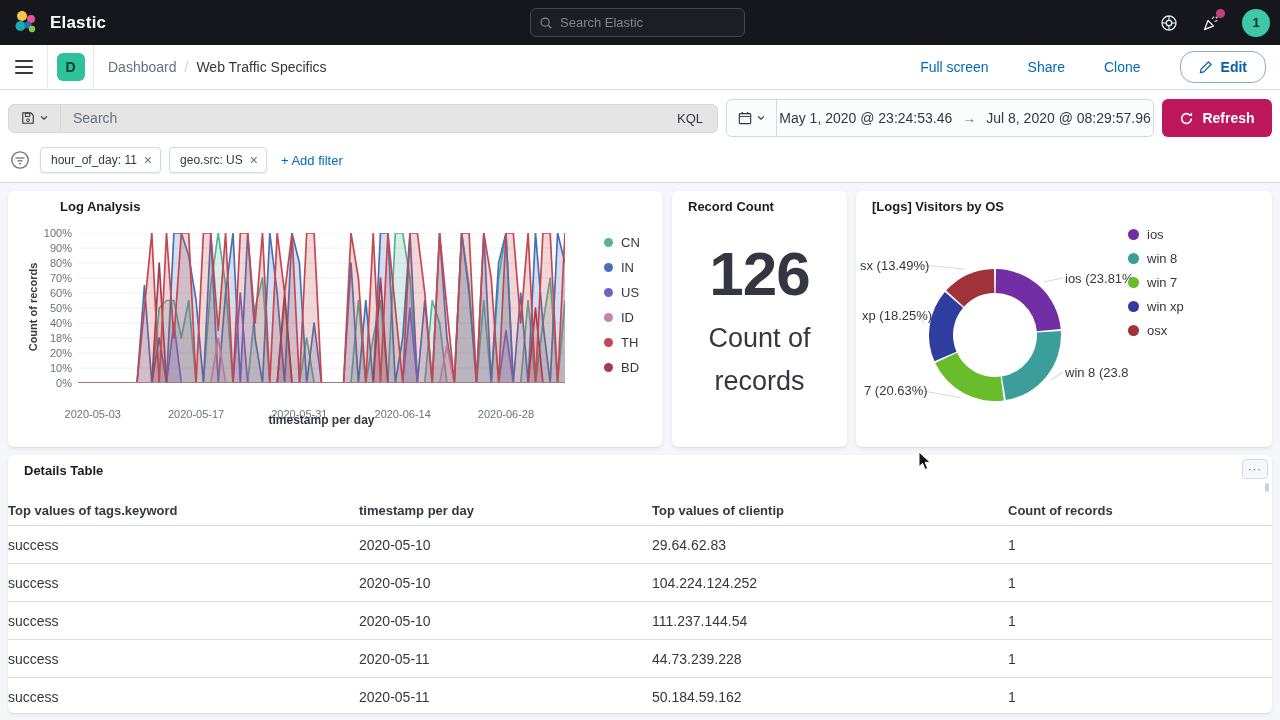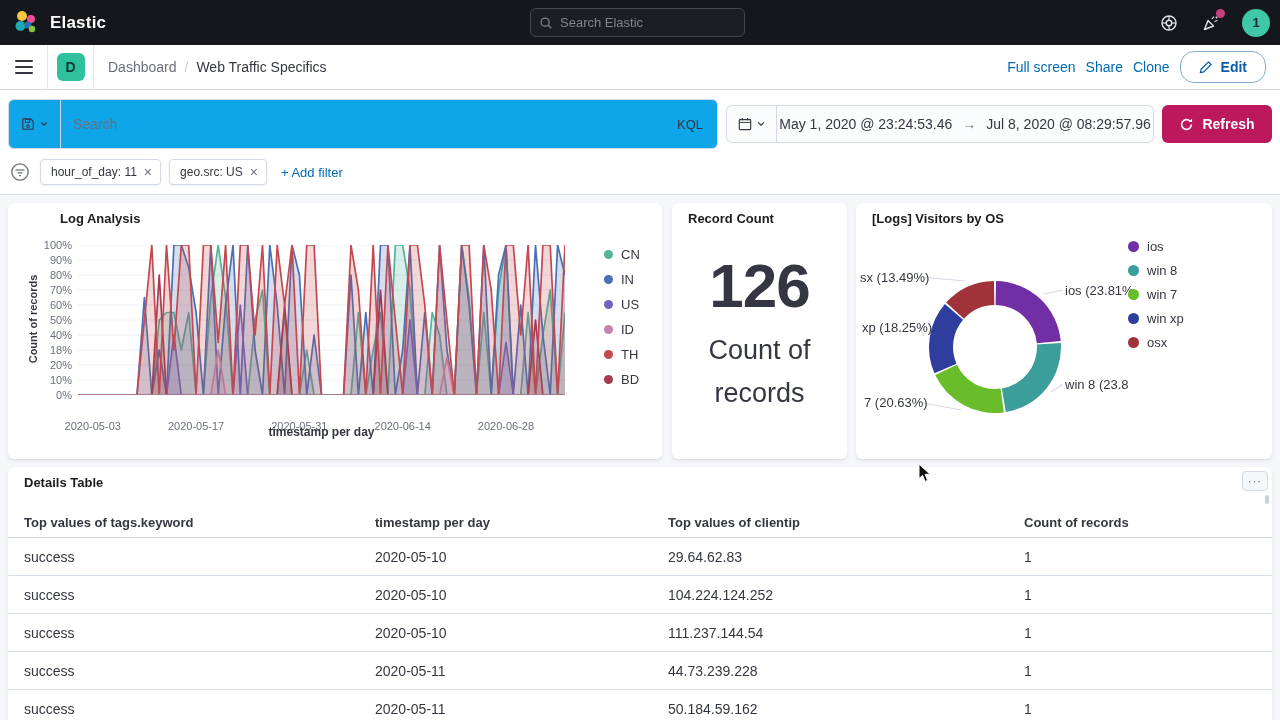--- a/index.html
+++ b/index.html
@@ -23,27 +23,27 @@
 
   
   .navbar { height:45px; background:#FFFFFF; border-bottom:1px solid #D3DAE6; display:flex; align-items:center; }
   .nav-burger { width:48px; height:45px; display:flex; align-items:center; justify-content:center; border-right:1px solid #E3E8F0; }
   .app-tile-wrap { width:46px; height:45px; display:flex; align-items:center; justify-content:center; border-right:1px solid #E3E8F0; }
   .app-tile { width:28px; height:28px; border-radius:6px; background:#2FC09C; color:#0B3C30; font-weight:700; font-size:14px; display:flex; align-items:center; justify-content:center; }
   .crumbs { display:flex; align-items:center; gap:8px; padding-left:14px; font-size:14px; }
   .crumb-link { color:#69707D; cursor:pointer; }
   .crumb-sep { color:#C9D1DC; }
   .crumb-current { color:#343741; }
-  .nav-right { margin-left:auto; display:flex; align-items:center; gap:10px; padding-right:14px; }
+  .nav-right { margin-left:auto; display:flex; align-items:center; gap:39px; padding-right:14px; }
   .nav-link { color:#006BB4; font-size:14px; }
   .edit-btn { display:flex; align-items:center; gap:8px; height:32px; padding:0 18px; border:1px solid rgba(10,93,166,.5); border-radius:14px; color:#0A5DA6; font-size:14px; font-weight:600; }
 
   
   .querybar { background:#FFFFFF; padding:9px 8px 5px 8px; display:flex; align-items:center; gap:8px; }
-  .qb-input { flex:0 0 710px; height:50px; border:1px solid #D3DAE6; border-radius:6px; background:#0ea5e9; display:flex; align-items:center; }
+  .qb-input { flex:0 0 710px; height:29px; border:1px solid #D3DAE6; border-radius:6px; background:#e5e5e5; display:flex; align-items:center; }
   .qb-saved { width:52px; height:100%; border-right:1px solid #D3DAE6; display:flex; align-items:center; justify-content:center; gap:4px; }
   .qb-search { flex:1; border:none; background:transparent; font-size:14px; color:#343741; padding:0 12px; }
   .qb-search::placeholder { color:#69707D; }
   .kql { font-size:13px; color:#343741; padding:0 14px; height:100%; }
   .qb-date { flex:1; height:38px; border:1px solid #D3DAE6; border-radius:6px; background:#FBFCFD; display:flex; align-items:center; }
   .qb-cal { width:50px; height:100%; border-right:1px solid #D3DAE6; display:flex; align-items:center; justify-content:center; gap:4px; }
   .date-text { flex:1; display:flex; align-items:center; justify-content:center; gap:10px; font-size:14px; color:#343741; cursor:pointer; }
   .date-text .arrow { color:#69707D; }
   .refresh { flex:0 0 110px; height:38px; background:#be185d; border-radius:6px; color:#fff; font-size:14px; font-weight:600; display:flex; align-items:center; justify-content:center; gap:8px; }
 
@@ -83,21 +83,21 @@
   .metric-val { margin-top:24px; font-size:62px; font-weight:700; color:#343741; letter-spacing:-1px; }
   .metric-label { margin-top:8px; width:150px; text-align:center; font-size:27px; color:#343741; line-height:1.6; }
 
   
   .donut-svg { position:absolute; left:0; top:0; width:416px; height:256px; }
   .callout { position:absolute; font-size:13px; color:#343741; white-space:nowrap; }
 
   
   .panel-opts { position:absolute; right:4px; top:4px; width:26px; height:20px; border:1px solid #D3DAE6; border-radius:4px; background:#F5F7FA; color:#69707D; font-size:11px; line-height:1; display:flex; align-items:center; justify-content:center; letter-spacing:1px; }
   .scroll-thumb { position:absolute; right:3px; top:28px; width:4px; height:9px; border-radius:2px; background:#C9D1DC; cursor:pointer; }
-  .thead,.tr { display:grid; grid-template-columns:351px 293px 356px 1fr; padding-left:16px; align-items:center; }
+  .thead,.tr { display:grid; grid-template-columns:351px 293px 356px 1fr; align-items:center; }
   .thead { margin-top:18px; height:30px; border-bottom:1px solid #D3DAE6; }
   .th { font-size:13px; font-weight:700; color:#343741; cursor:pointer; }
   .tr { height:38px; border-bottom:1px solid #D9DFE8; }
   .td { font-size:14px; color:#343741; }
 
   .cursor { position:absolute; left:918px; top:268px; width:14px; height:20px; }
 </style>
 </head>
 <body>
 

